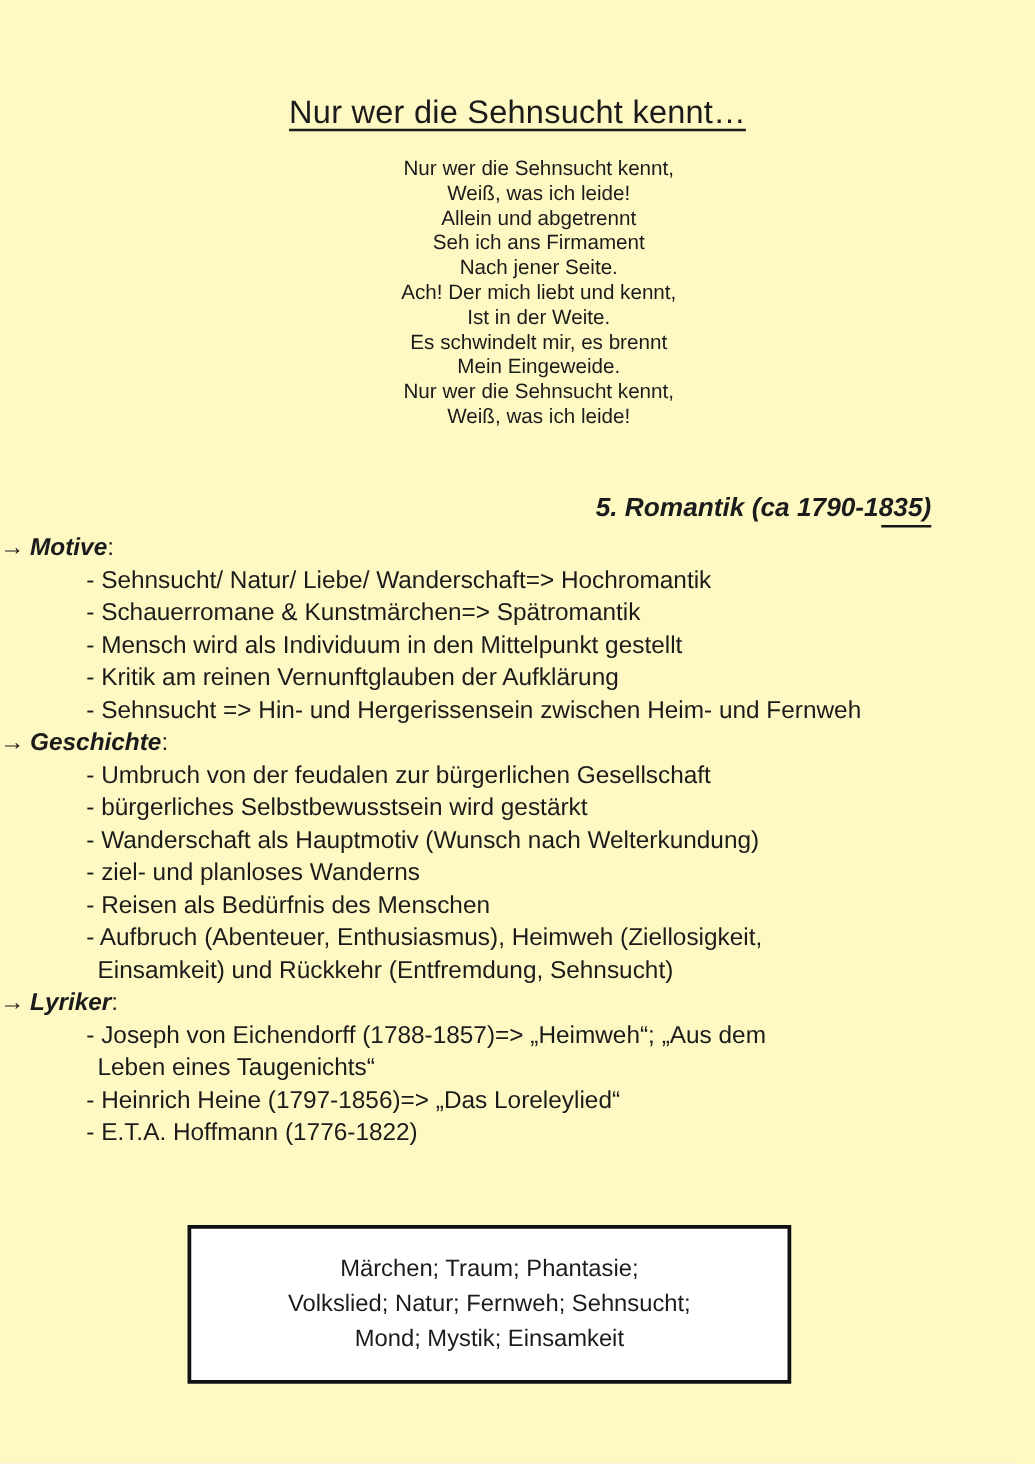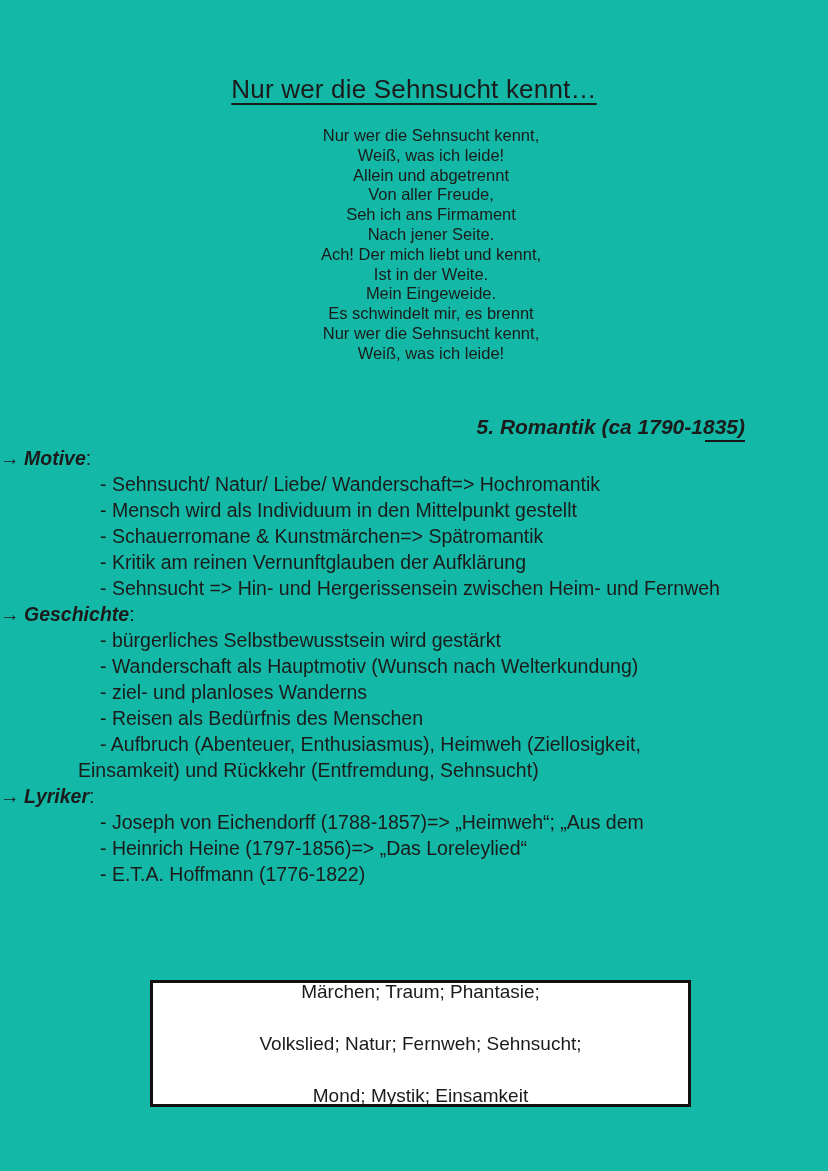--- a/index.html
+++ b/index.html
@@ -1,21 +1,21 @@
 <!DOCTYPE html>
 <html lang="de"><head>
 <meta charset="utf-8">
 <style>
   html, body { margin: 0; padding: 0; background: #e8e8e8; }
   .page {
     position: relative;
     width: 828px;
     height: 1171px;
     margin: 0 auto;
-    background: #14b8a6;
+    background: #fef9c3;
     color: #1b1b1b;
     font-family: "Liberation Sans", "DejaVu Sans", sans-serif;
     overflow: hidden;
   }
   .title {
     margin: 0;
     padding-top: 74px;
     font-size: 26px;
     font-weight: 400;
     text-align: center;
@@ -57,94 +57,94 @@
   }
   .group-row { white-space: nowrap; }
   .arrow {
     display: inline-block;
     width: 24px;
     font-style: normal;
     font-weight: 400;
   }
   .group-label { font-weight: 700; font-style: italic; }
   .group-colon { font-weight: 400; }
-  .item { padding-left: 100px; white-space: nowrap; }
+  .item { padding-left: 69px; white-space: nowrap; }
   .item.cont { padding-left: 78px; }
   .keywords-box {
     box-sizing: border-box;
     position: absolute;
     left: 150px;
     top: 980px;
-    width: 541px;
+    width: 483px;
     height: 127px;
     border: 3px solid #111111;
     display: flex;
     flex-direction: column;
     justify-content: center;
     text-align: center;
     font-size: 19px;
     line-height: 28px;
     background: #ffffff;
-    gap: 24px;
   }
   .box-line { white-space: nowrap; }
 </style>
 </head>
 <body>
 
 <div class="page">
 
   <h1 class="title">Nur wer die Sehnsucht kennt…</h1>
 
   <div class="poem">
     <div class="poem-line">Nur wer die Sehnsucht kennt,</div>
     <div class="poem-line">Weiß, was ich leide!</div>
     <div class="poem-line">Allein und abgetrennt</div>
-    <div class="poem-line">Von aller Freude,</div>
     <div class="poem-line">Seh ich ans Firmament</div>
     <div class="poem-line">Nach jener Seite.</div>
     <div class="poem-line">Ach! Der mich liebt und kennt,</div>
     <div class="poem-line">Ist in der Weite.</div>
+    <div class="poem-line">Es schwindelt mir, es brennt</div>
     <div class="poem-line">Mein Eingeweide.</div>
-    <div class="poem-line">Es schwindelt mir, es brennt</div>
     <div class="poem-line">Nur wer die Sehnsucht kennt,</div>
     <div class="poem-line">Weiß, was ich leide!</div>
   </div>
 
   <div class="section">
 
     <div class="heading-row">
       <span class="heading-text">5. Romantik (ca 1790-1835)</span>
       <span class="fill-line"></span>
     </div>
 
     <div class="group-row">
       <span class="arrow">→</span><span class="group-label">Motive</span><span class="group-colon">:</span>
     </div>
     <div class="item">- Sehnsucht/ Natur/ Liebe/ Wanderschaft=&gt; Hochromantik</div>
+    <div class="item">- Schauerromane &amp; Kunstmärchen=&gt; Spätromantik</div>
     <div class="item">- Mensch wird als Individuum in den Mittelpunkt gestellt</div>
-    <div class="item">- Schauerromane &amp; Kunstmärchen=&gt; Spätromantik</div>
     <div class="item">- Kritik am reinen Vernunftglauben der Aufklärung</div>
     <div class="item">- Sehnsucht =&gt; Hin- und Hergerissensein zwischen Heim- und Fernweh</div>
 
     <div class="group-row">
       <span class="arrow">→</span><span class="group-label">Geschichte</span><span class="group-colon">:</span>
     </div>
+    <div class="item">- Umbruch von der feudalen zur bürgerlichen Gesellschaft</div>
     <div class="item">- bürgerliches Selbstbewusstsein wird gestärkt</div>
 
     <div class="item">- Wanderschaft als Hauptmotiv (Wunsch nach Welterkundung)</div>
     <div class="item">- ziel- und planloses Wanderns</div>
     <div class="item">- Reisen als Bedürfnis des Menschen</div>
     <div class="item">- Aufbruch (Abenteuer, Enthusiasmus), Heimweh (Ziellosigkeit,</div>
     <div class="item cont">Einsamkeit) und Rückkehr (Entfremdung, Sehnsucht)</div>
 
     <div class="group-row">
       <span class="arrow">→</span><span class="group-label">Lyriker</span><span class="group-colon">:</span>
     </div>
     <div class="item">- Joseph von Eichendorff (1788-1857)=&gt; „Heimweh“; „Aus dem</div>
+    <div class="item cont">Leben eines Taugenichts“</div>
     <div class="item">- Heinrich Heine (1797-1856)=&gt; „Das Loreleylied“</div>
     <div class="item">- E.T.A. Hoffmann (1776-1822)</div>
 
   </div>
 
   <div class="keywords-box">
     <div class="box-line">Märchen; Traum; Phantasie;</div>
     <div class="box-line">Volkslied; Natur; Fernweh; Sehnsucht;</div>
     <div class="box-line">Mond; Mystik; Einsamkeit</div>
   </div>

